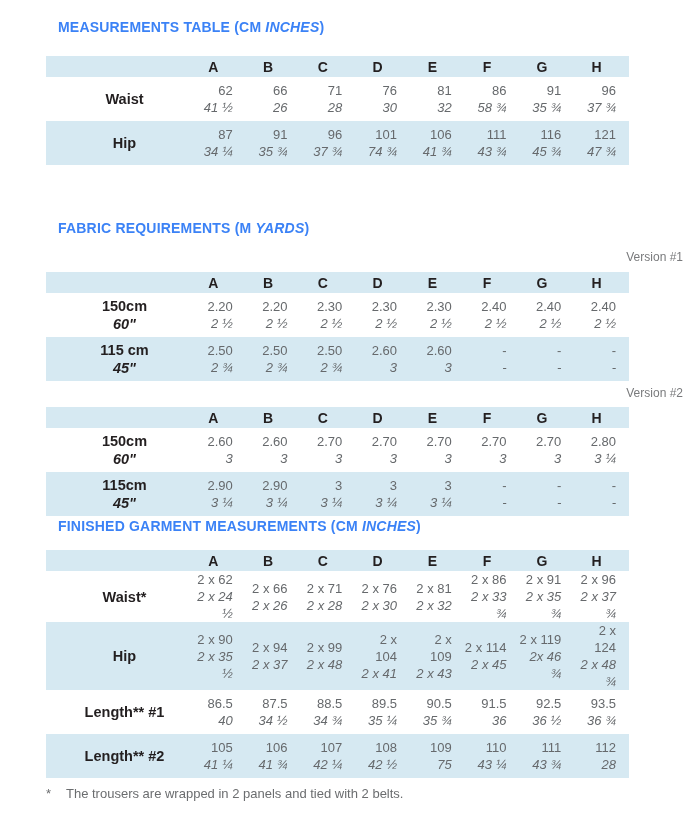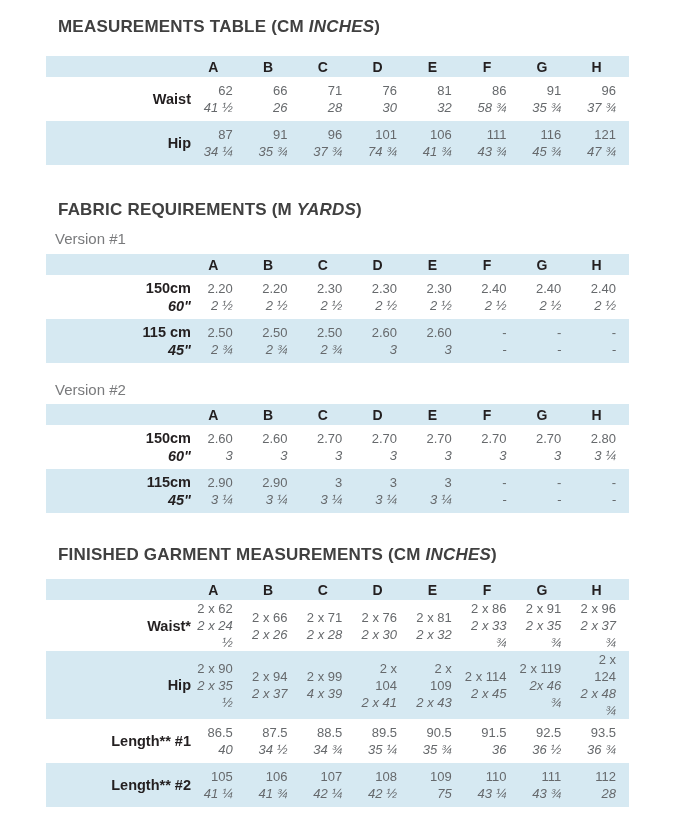--- a/index.html
+++ b/index.html
@@ -8,34 +8,35 @@
     width: 683px; height: 818px;
     background: #ffffff;
     font-family: "Liberation Sans", sans-serif;
     color: #231f20;
     overflow: hidden;
   }
   .page { padding: 17px 0 0 46px; width: 683px; }
 
   .section-title {
     margin: 0 0 0 12px;
-    font-size: 17px;
+    font-size: 14px;
     line-height: 20px;
     font-weight: bold;
-    color: #404040;
+    color: #3b82f6;
     letter-spacing: 0.2px;
   }
   .section-title .it { font-style: italic; }
 
   .version {
     margin: 10px 0 0 9px;
-    font-size: 15px;
+    font-size: 12px;
     line-height: 18px;
     font-weight: normal;
     color: #797a7c;
+    text-align: right;
   }
 
   .tablewrap { width: 583px; }
   #table-measurements { margin-top: 19px; }
   #table-fabric-v1 { margin-top: 6px; }
   #table-fabric-v2 { margin-top: 5px; }
   #table-finished { margin-top: 14px; }
 
   table.grid {
     border-collapse: collapse;
@@ -48,40 +49,40 @@
     font-size: 14px;
     font-weight: bold;
     color: #231f20;
     text-align: center;
     padding-right: 10px;
   }
   .grid th.labelcol { width: 145px; }
   .grid tbody tr { height: 44px; background: #ffffff; }
   .grid tbody tr.alt { background: #d6e9f2; }
   .grid .rowlabel {
-    text-align: right;
+    text-align: center;
     padding-left: 12px;
     font-size: 14.5px;
     line-height: 18px;
     font-weight: bold;
     color: #231f20;
     vertical-align: middle;
   }
   .grid .rowlabel .sub { font-style: italic; }
   .grid td {
     text-align: right;
     padding-right: 13px;
     vertical-align: middle;
   }
   .grid td .cellcm { font-size: 13px; line-height: 17px; color: #66696c; }
   .grid td .cellin { font-size: 13px; line-height: 17px; color: #66696c; font-style: italic; }
 
-  #title-fabric { margin-top: 35px; }
-  #version-2 { margin-top: 18px; }
-  #title-finished { margin-top: 32px; }
+  #title-fabric { margin-top: 53px; }
+  #version-2 { margin-top: 3px; }
+  #title-finished { }
 
   .footnotes { margin-top: 7px; color: #6b6d6f; font-size: 13px; }
   .footnote { display: flex; line-height: 17px; }
   .footnote .marker { width: 20px; flex: 0 0 20px; }
   .footnote .ftext { flex: 1; }
 </style>
 </head>
 <body>
 
 <div class="page">
@@ -442,21 +443,21 @@
             <td>
               <div class="cellcm">2 x 90</div>
               <div class="cellin">2 x 35 ½</div>
             </td>
             <td>
               <div class="cellcm">2 x 94</div>
               <div class="cellin">2 x 37</div>
             </td>
             <td>
               <div class="cellcm">2 x 99</div>
-              <div class="cellin">4 x 39</div>
+              <div class="cellin">2 x 48</div>
             </td>
             <td>
               <div class="cellcm">2 x 104</div>
               <div class="cellin">2 x 41</div>
             </td>
             <td>
               <div class="cellcm">2 x 109</div>
               <div class="cellin">2 x 43</div>
             </td>
             <td>

